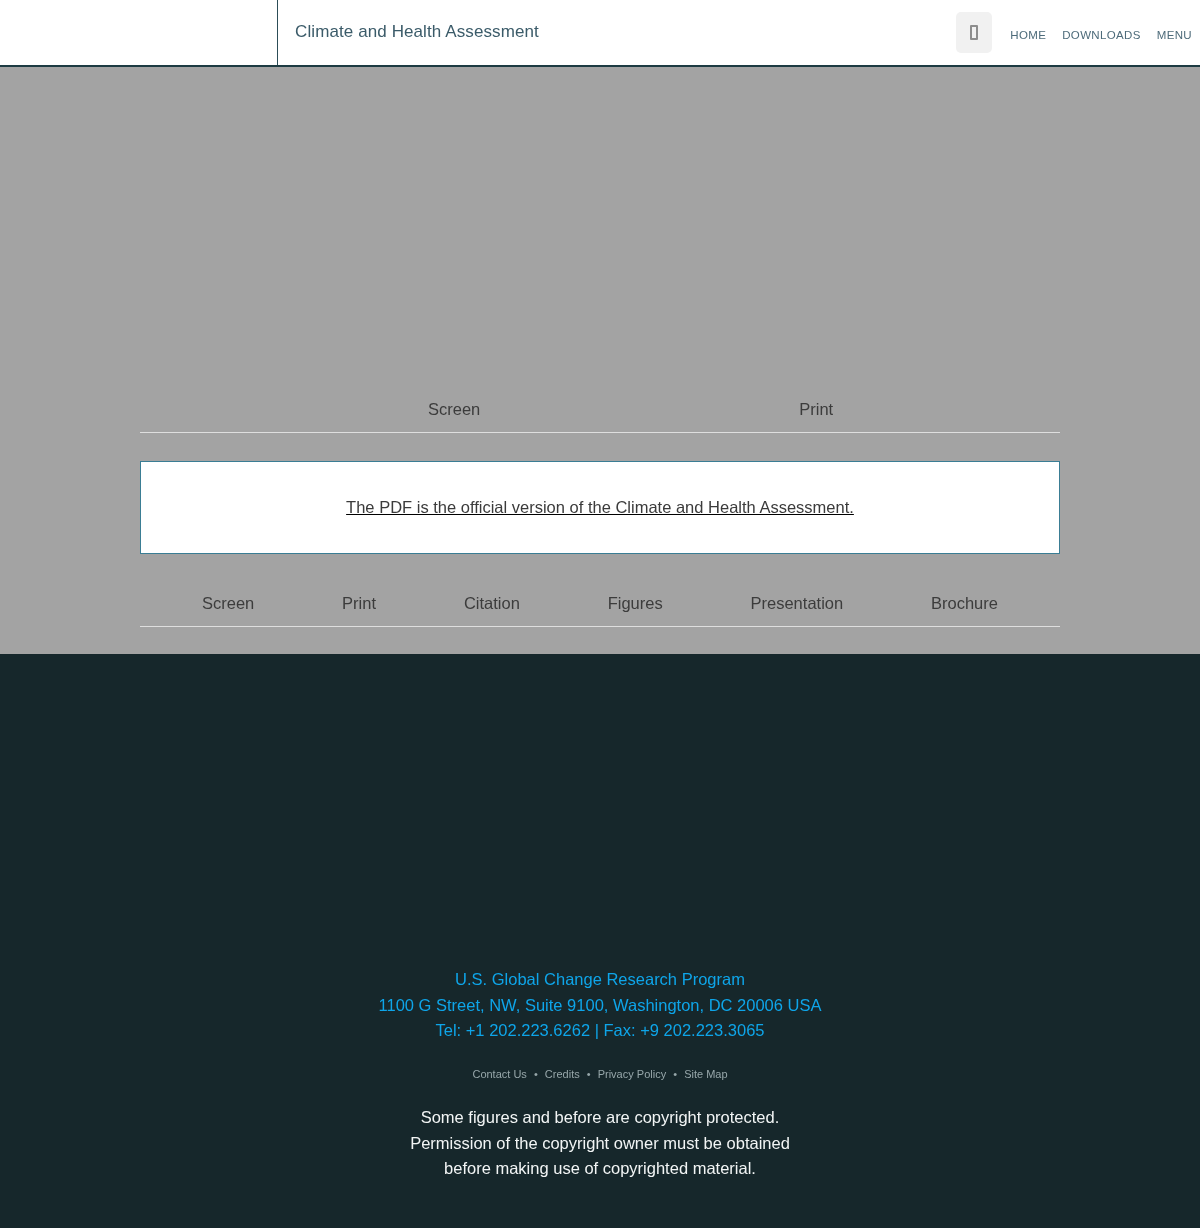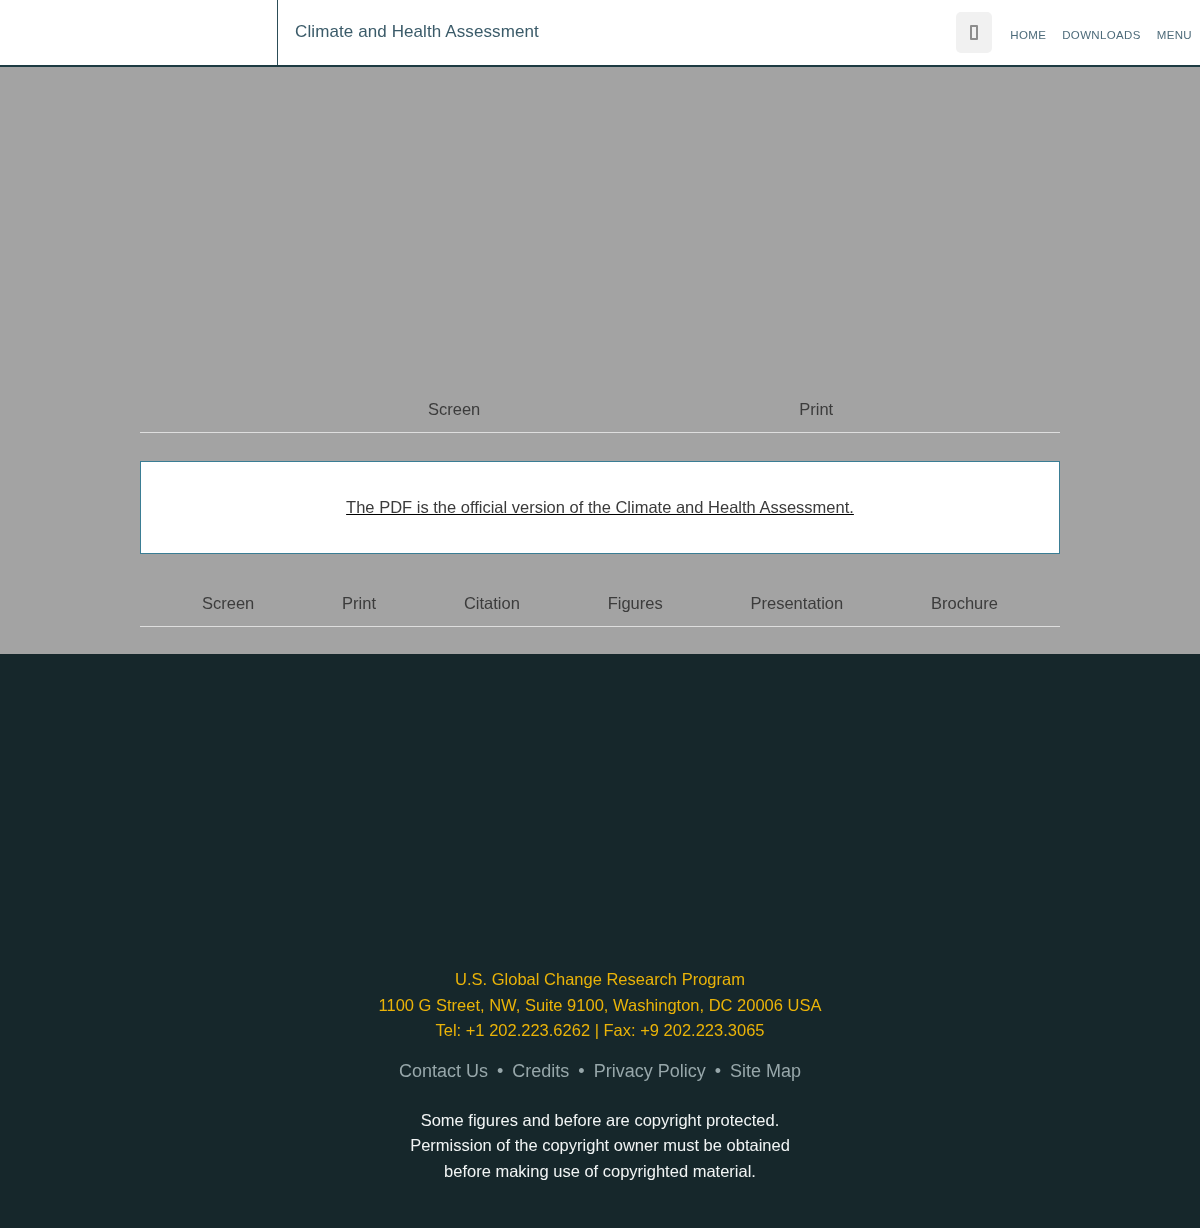--- a/index.html
+++ b/index.html
@@ -174,28 +174,28 @@
     flex: 1 1 auto;
     padding-top: 313px;
     padding-bottom: 40px;
     text-align: center;
     color: #ffffff;
   }
 
   .footer-address {
     font-size: 16.5px;
     line-height: 25.5px;
-    color: #eab308;
+    color: #0ea5e9;
     margin: 0;
   }
   .footer-address div { white-space: nowrap; }
 
   .footer-links {
-    margin-top: 14px;
-    font-size: 18px;
+    margin-top: 22px;
+    font-size: 11px;
     line-height: 1.5;
     color: #93a3a6;
   }
   .footer-links a {
     color: #97a7aa;
     text-decoration: none;
     cursor: pointer;
   }
   .footer-sep {
     color: #97a7aa;

